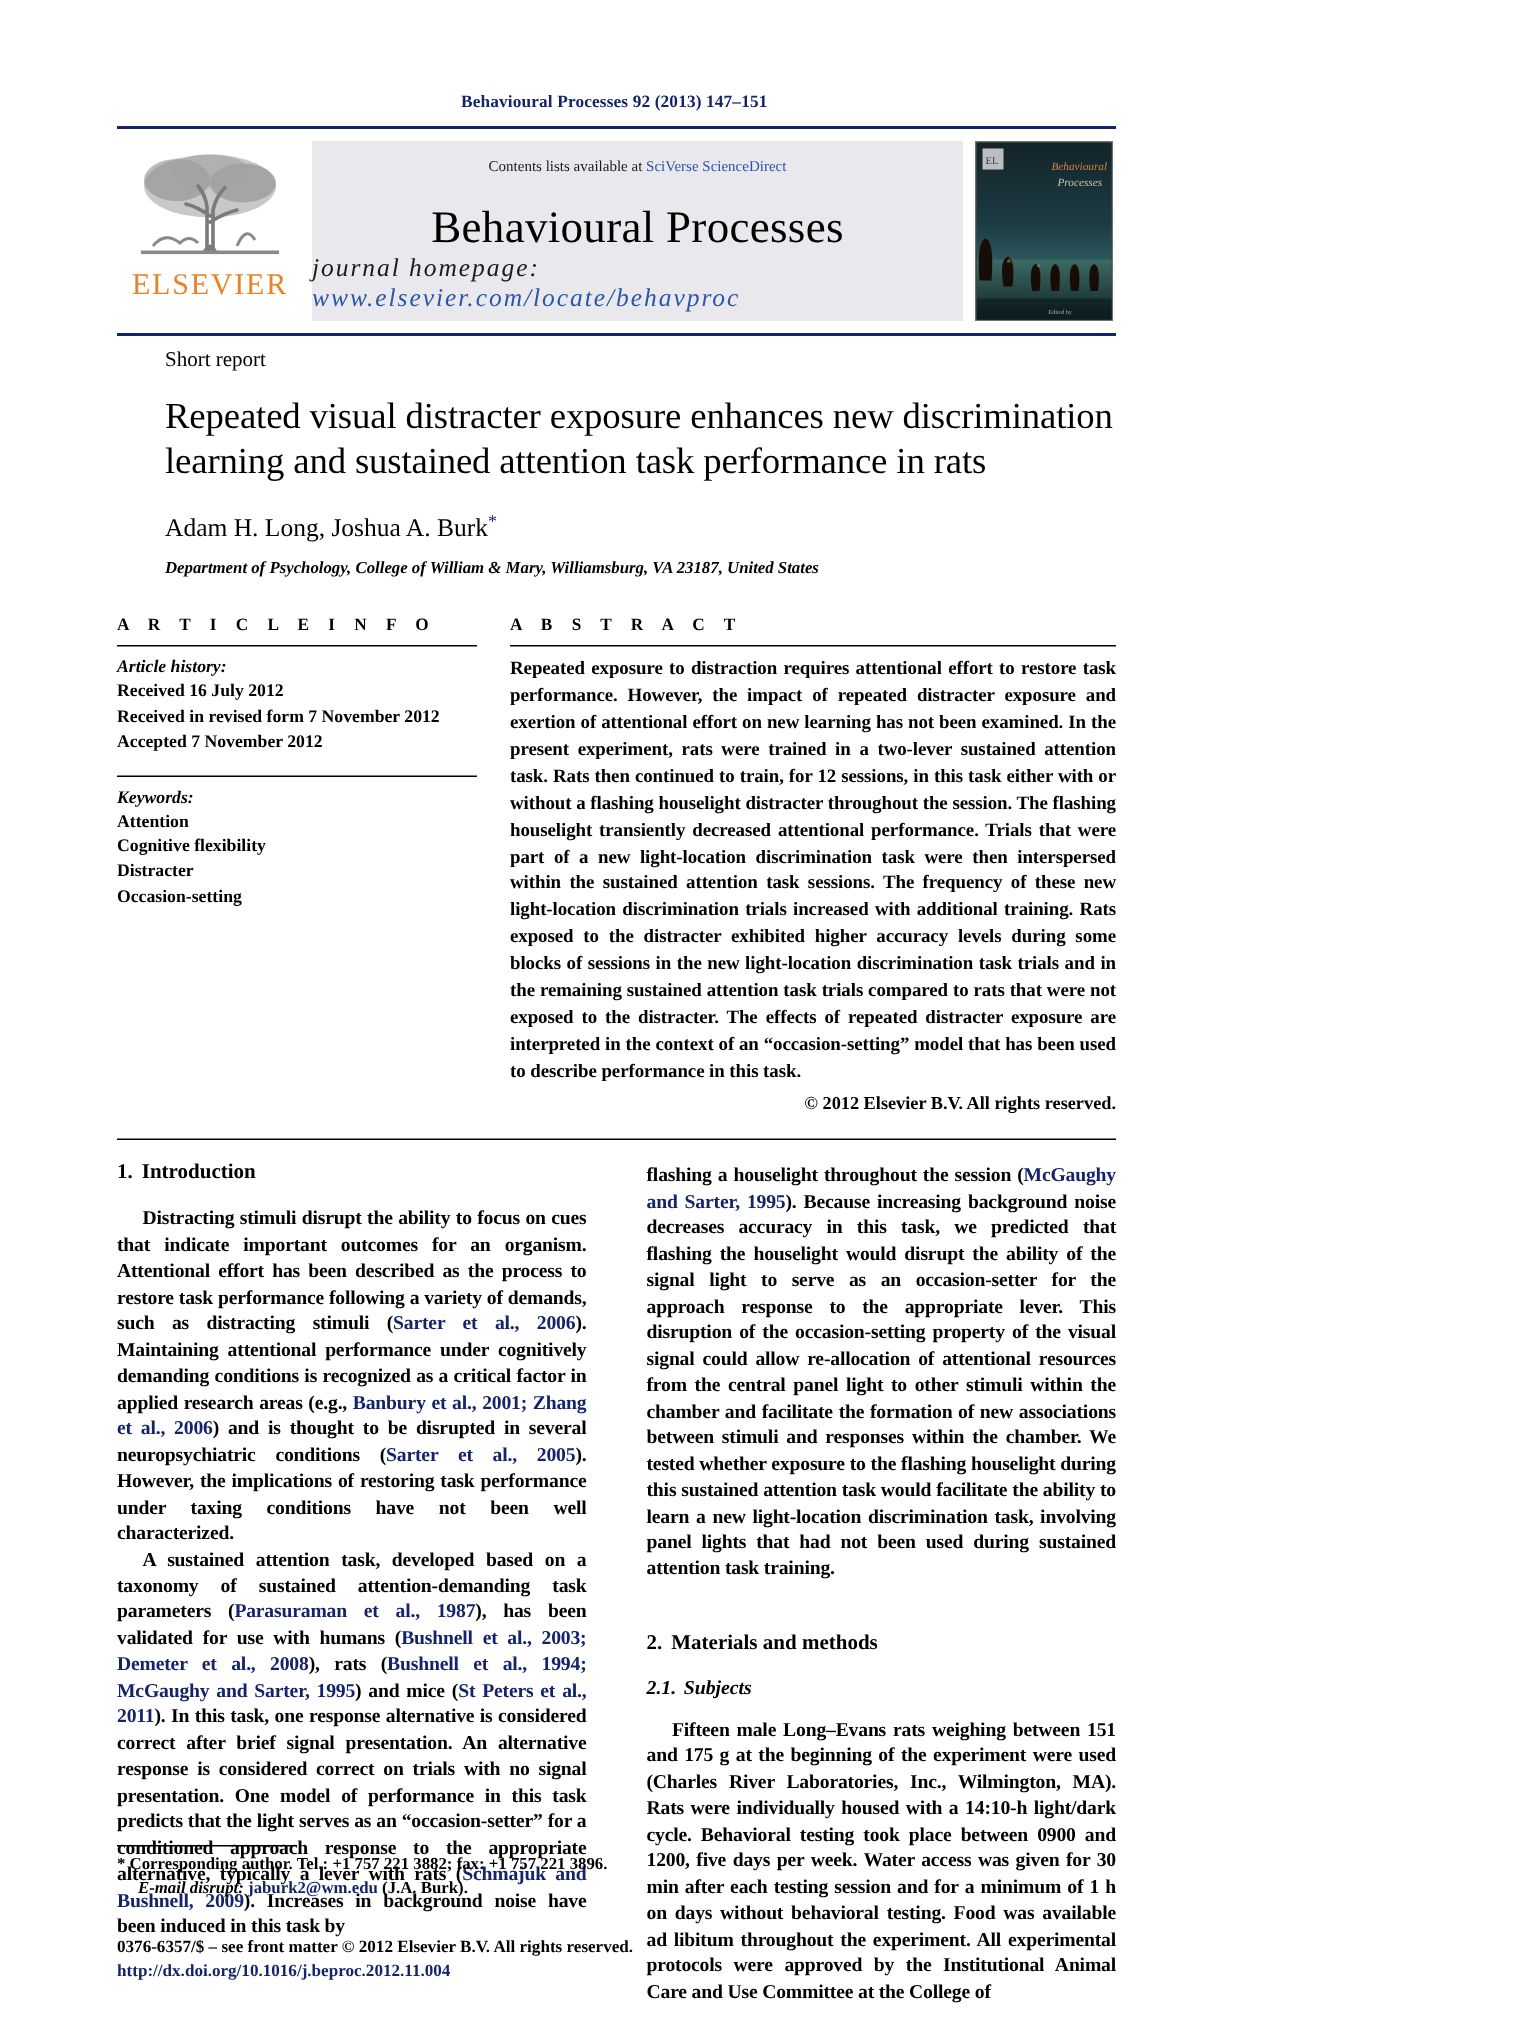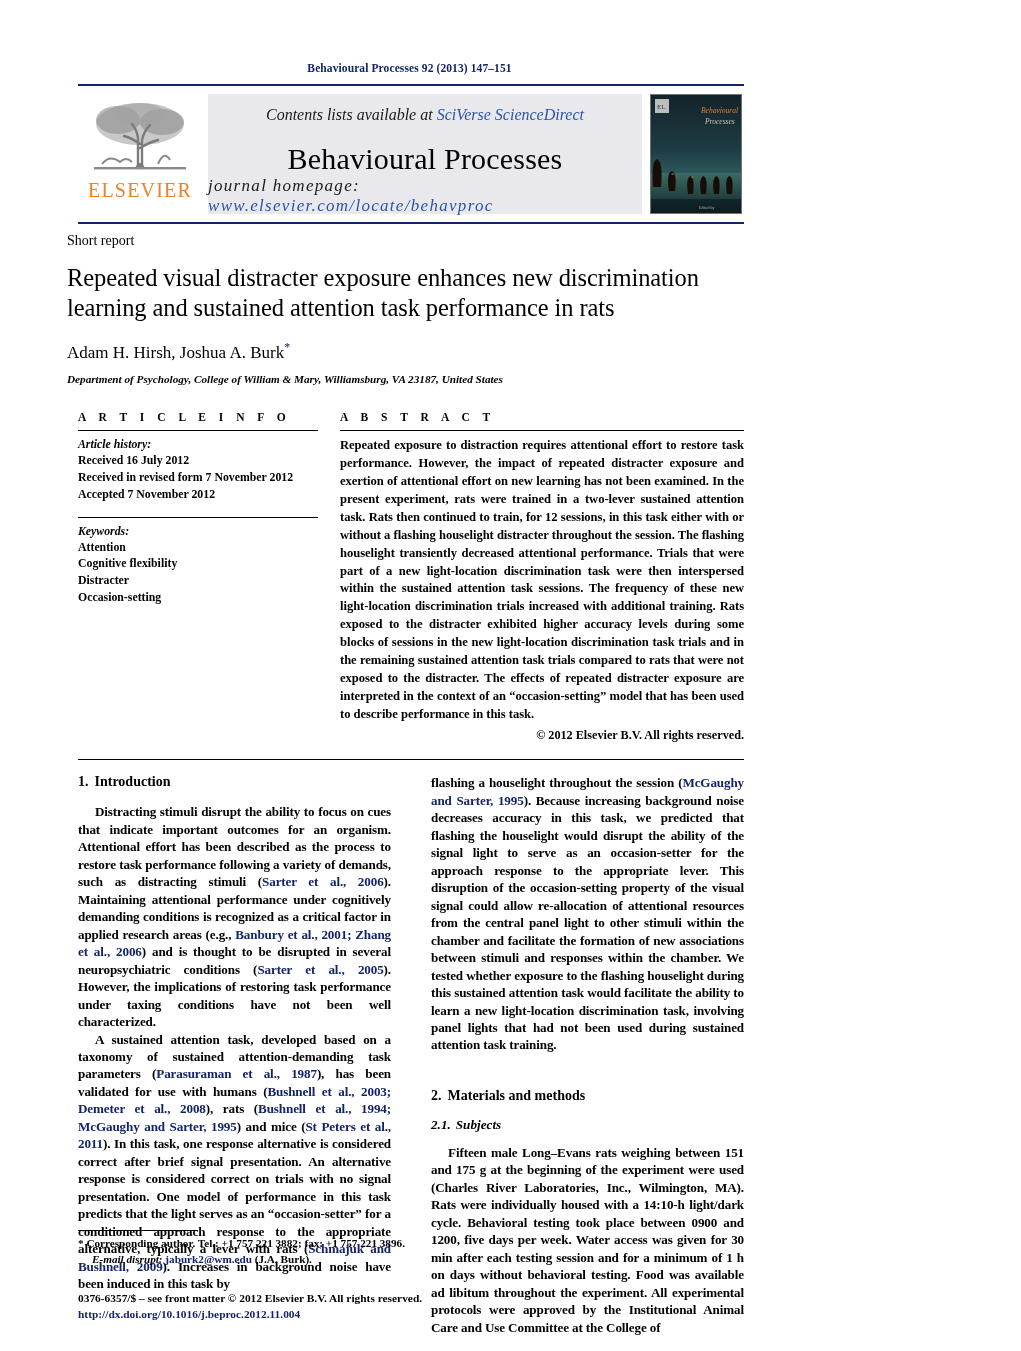--- a/index.html
+++ b/index.html
@@ -67,23 +67,22 @@
     background: #e9e9ed;
     margin: 0 6px 0 6px;
     display: flex;
     flex-direction: column;
     align-items: center;
     justify-content: space-between;
     padding: 12px 0 10px 0;
     box-sizing: border-box;
   }
   .contents-line {
-    font-size: 16px;
+    font-size: 10px;
     color: #1a1a1a;
-    font-style: italic;
   }
   .contents-line .sd-link {
     color: #2b55a8;
   }
   .journal-name {
     font-size: 30px;
     color: #000;
     letter-spacing: 0.2px;
     margin-top: 18px;
   }
@@ -112,21 +111,21 @@
     overflow: hidden;
     background: #0d1c1f;
   }
 
   
   .rule-strong {
     margin: 8px 75px 0 78px;
     border-top: 2.2px solid #14246b;
   }
   .title-block {
-    margin: 0 75px 0 67px;
+    margin: 0 75px 0 110px;
     padding-top: 9px;
   }
   .short-report {
     font-size: 14px;
     color: #000;
     margin-bottom: 14px;
   }
   .article-title {
     font-size: 24.5px;
     line-height: 1.24;
@@ -361,21 +360,21 @@
       </div>
     </div>
   </div>
 
   <div class="rule-strong"></div>
 
   <div class="title-block">
     <div class="short-report">Short report</div>
     <h1 class="article-title">Repeated visual distracter exposure enhances new discrimination learning and sustained attention task performance in rats</h1>
     <div class="authors">
-      <span>Adam H. Hirsh, Joshua A. Burk</span><span class="star">*</span>
+      <span>Adam H. Long, Joshua A. Burk</span><span class="star">*</span>
     </div>
     <div class="affiliation">Department of Psychology, College of William &amp; Mary, Williamsburg, VA 23187, United States</div>
   </div>
 
   <div class="info-abstract">
 
     <div class="col-info">
       <div class="sec-head">A R T I C L E   I N F O</div>
       <div class="hr-thin"></div>
       <div class="info-label">Article history:</div>

